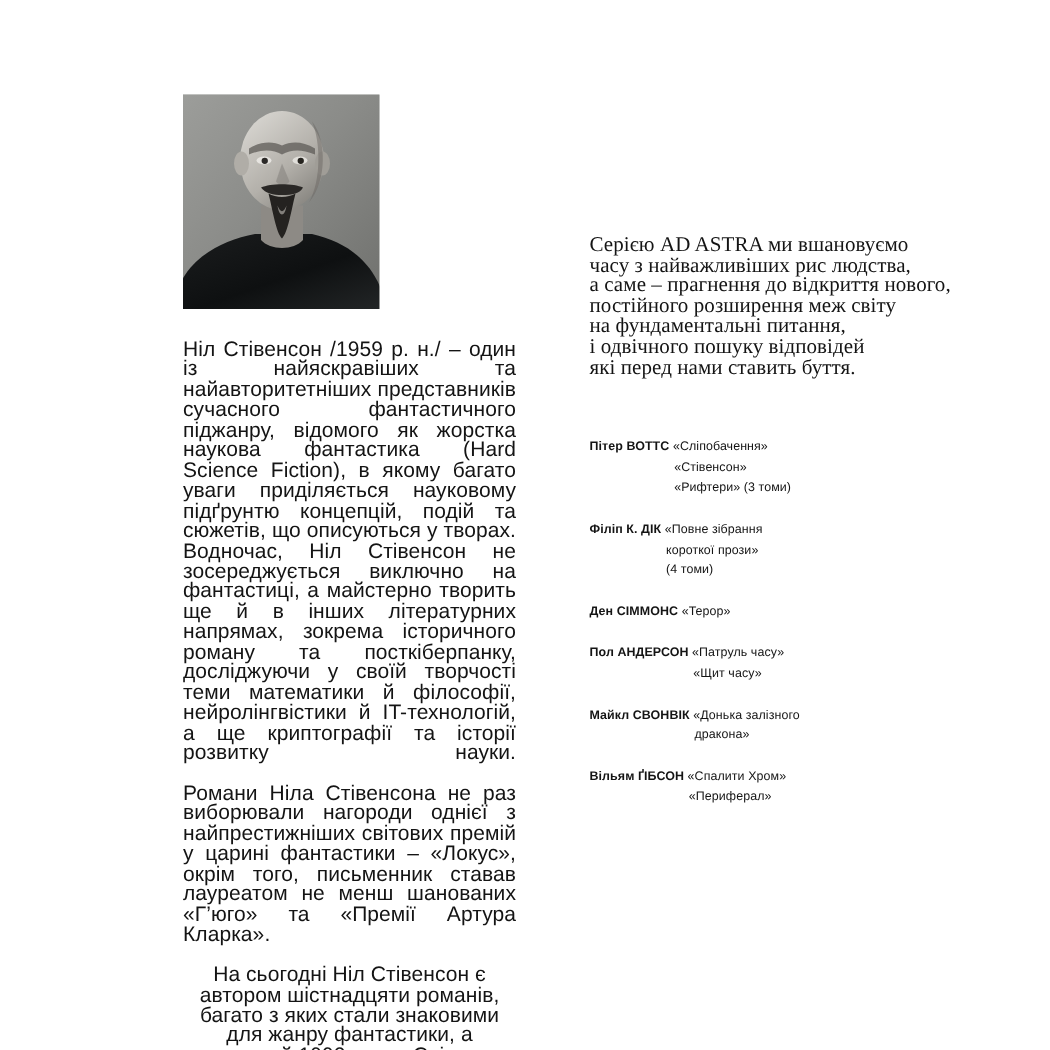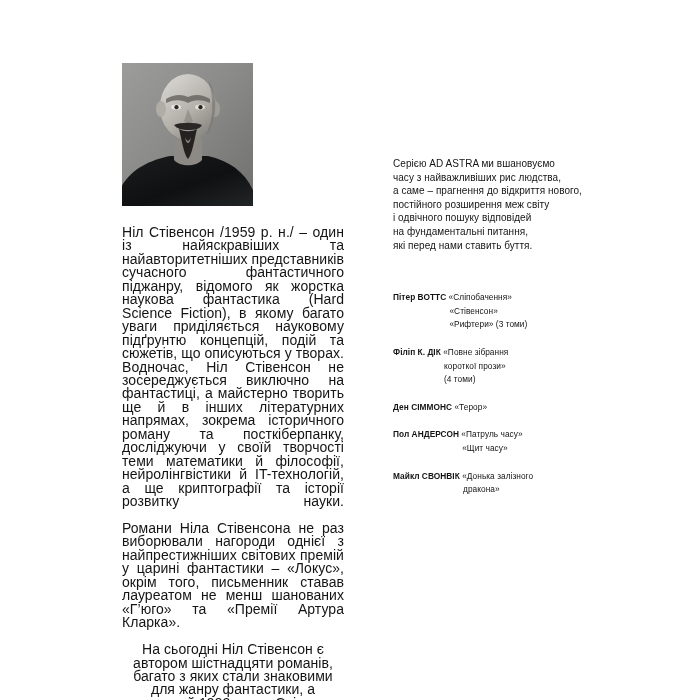--- a/index.html
+++ b/index.html
@@ -69,24 +69,25 @@
 
   
   .col-right {
     position: absolute;
     left: 393px;
     top: 157px;
     width: 250px;
   }
 
   .intro {
-    font-size: 10px;
+    font-size: 14px;
     line-height: 13.6px;
     color: #141414;
     letter-spacing: 0.05px;
+    font-family: Liberation Serif, serif;
   }
   .intro div { white-space: nowrap; }
 
   .booklist {
     margin-top: 39px;
   }
 
   .book-entry {
     margin-bottom: 14px;
     font-size: 8.3px;
@@ -170,22 +171,22 @@
 
   </div>
 
   <div class="col-right">
 
     <div class="intro">
       <div>Серією AD ASTRA ми вшановуємо</div>
       <div>часу з найважливіших рис людства,</div>
       <div>а саме – прагнення до відкриття нового,</div>
       <div>постійного розширення меж світу</div>
+      <div>на фундаментальні питання,</div>
       <div>і одвічного пошуку відповідей</div>
-      <div>на фундаментальні питання,</div>
       <div>які перед нами ставить буття.</div>
     </div>
 
     <div class="booklist">
 
       <div class="book-entry">
         <span class="first-line">
           <span class="author">Пітер ВОТТС</span>
           <span class="title">«Сліпобачення»</span>
         </span>
@@ -218,17 +219,24 @@
       </div>
 
       <div class="book-entry">
         <span class="first-line">
           <span class="author">Майкл СВОНВІК</span>
           <span class="title">«Донька залізного</span>
         </span>
         <span class="cont" style="padding-left: 69.9969px;">дракона»</span>
       </div>
 
+      <div class="book-entry">
+        <span class="first-line">
+          <span class="author">Вільям ҐІБСОН</span>
+          <span class="title">«Спалити Хром»</span>
+        </span>
+        <span class="cont" style="padding-left: 66.2313px;">«Периферал»</span>
+      </div>
 
     </div>
   </div>
 
 </div>
 
 </body></html>

